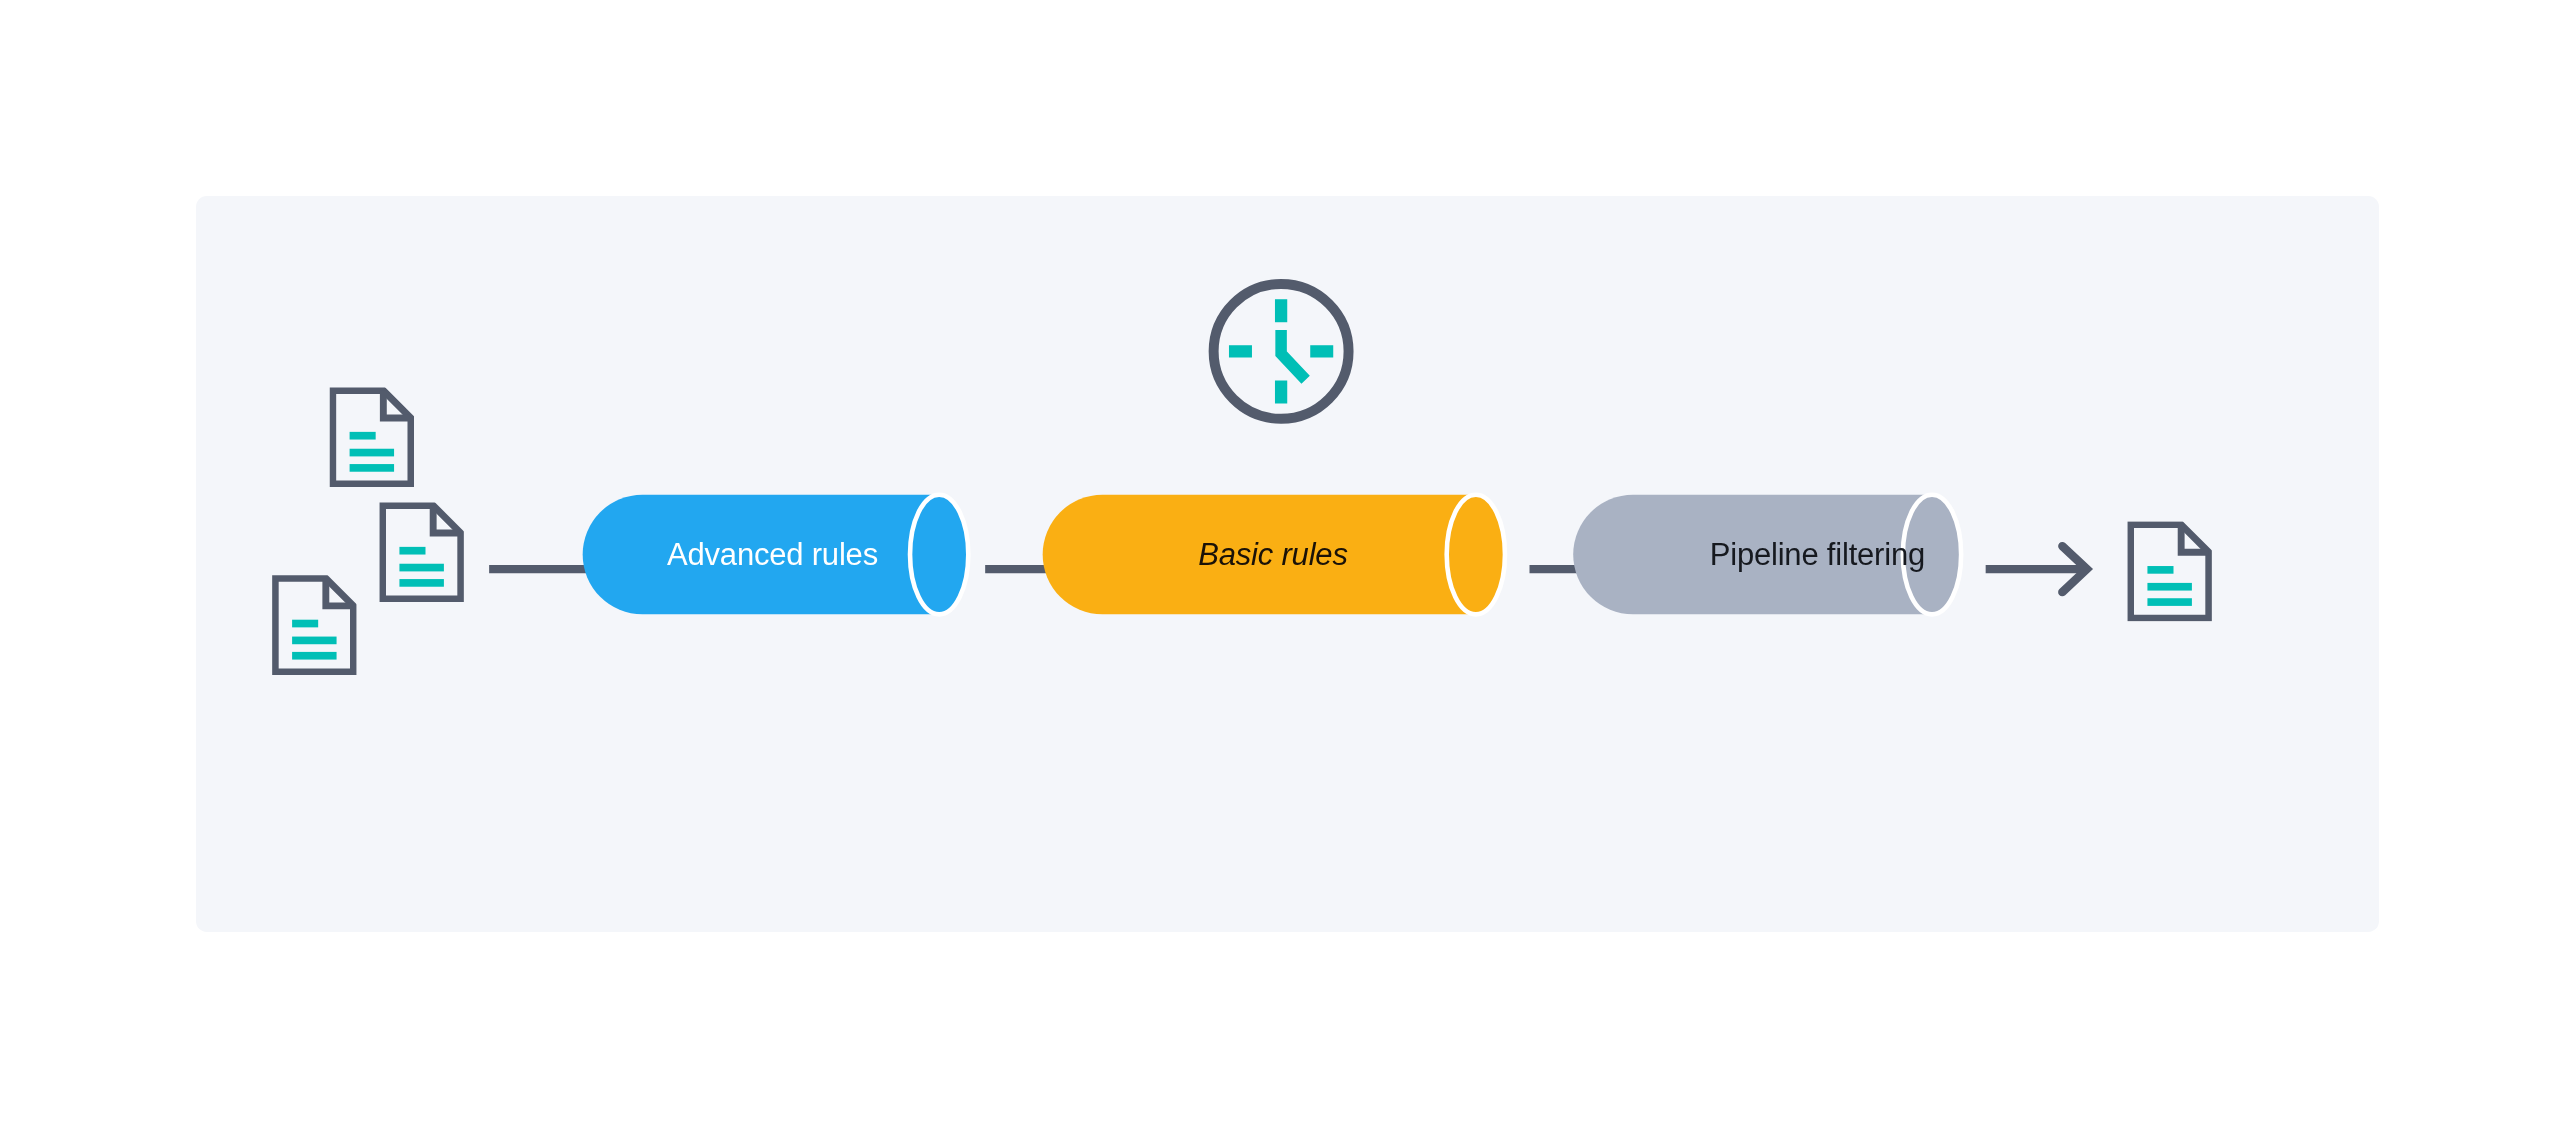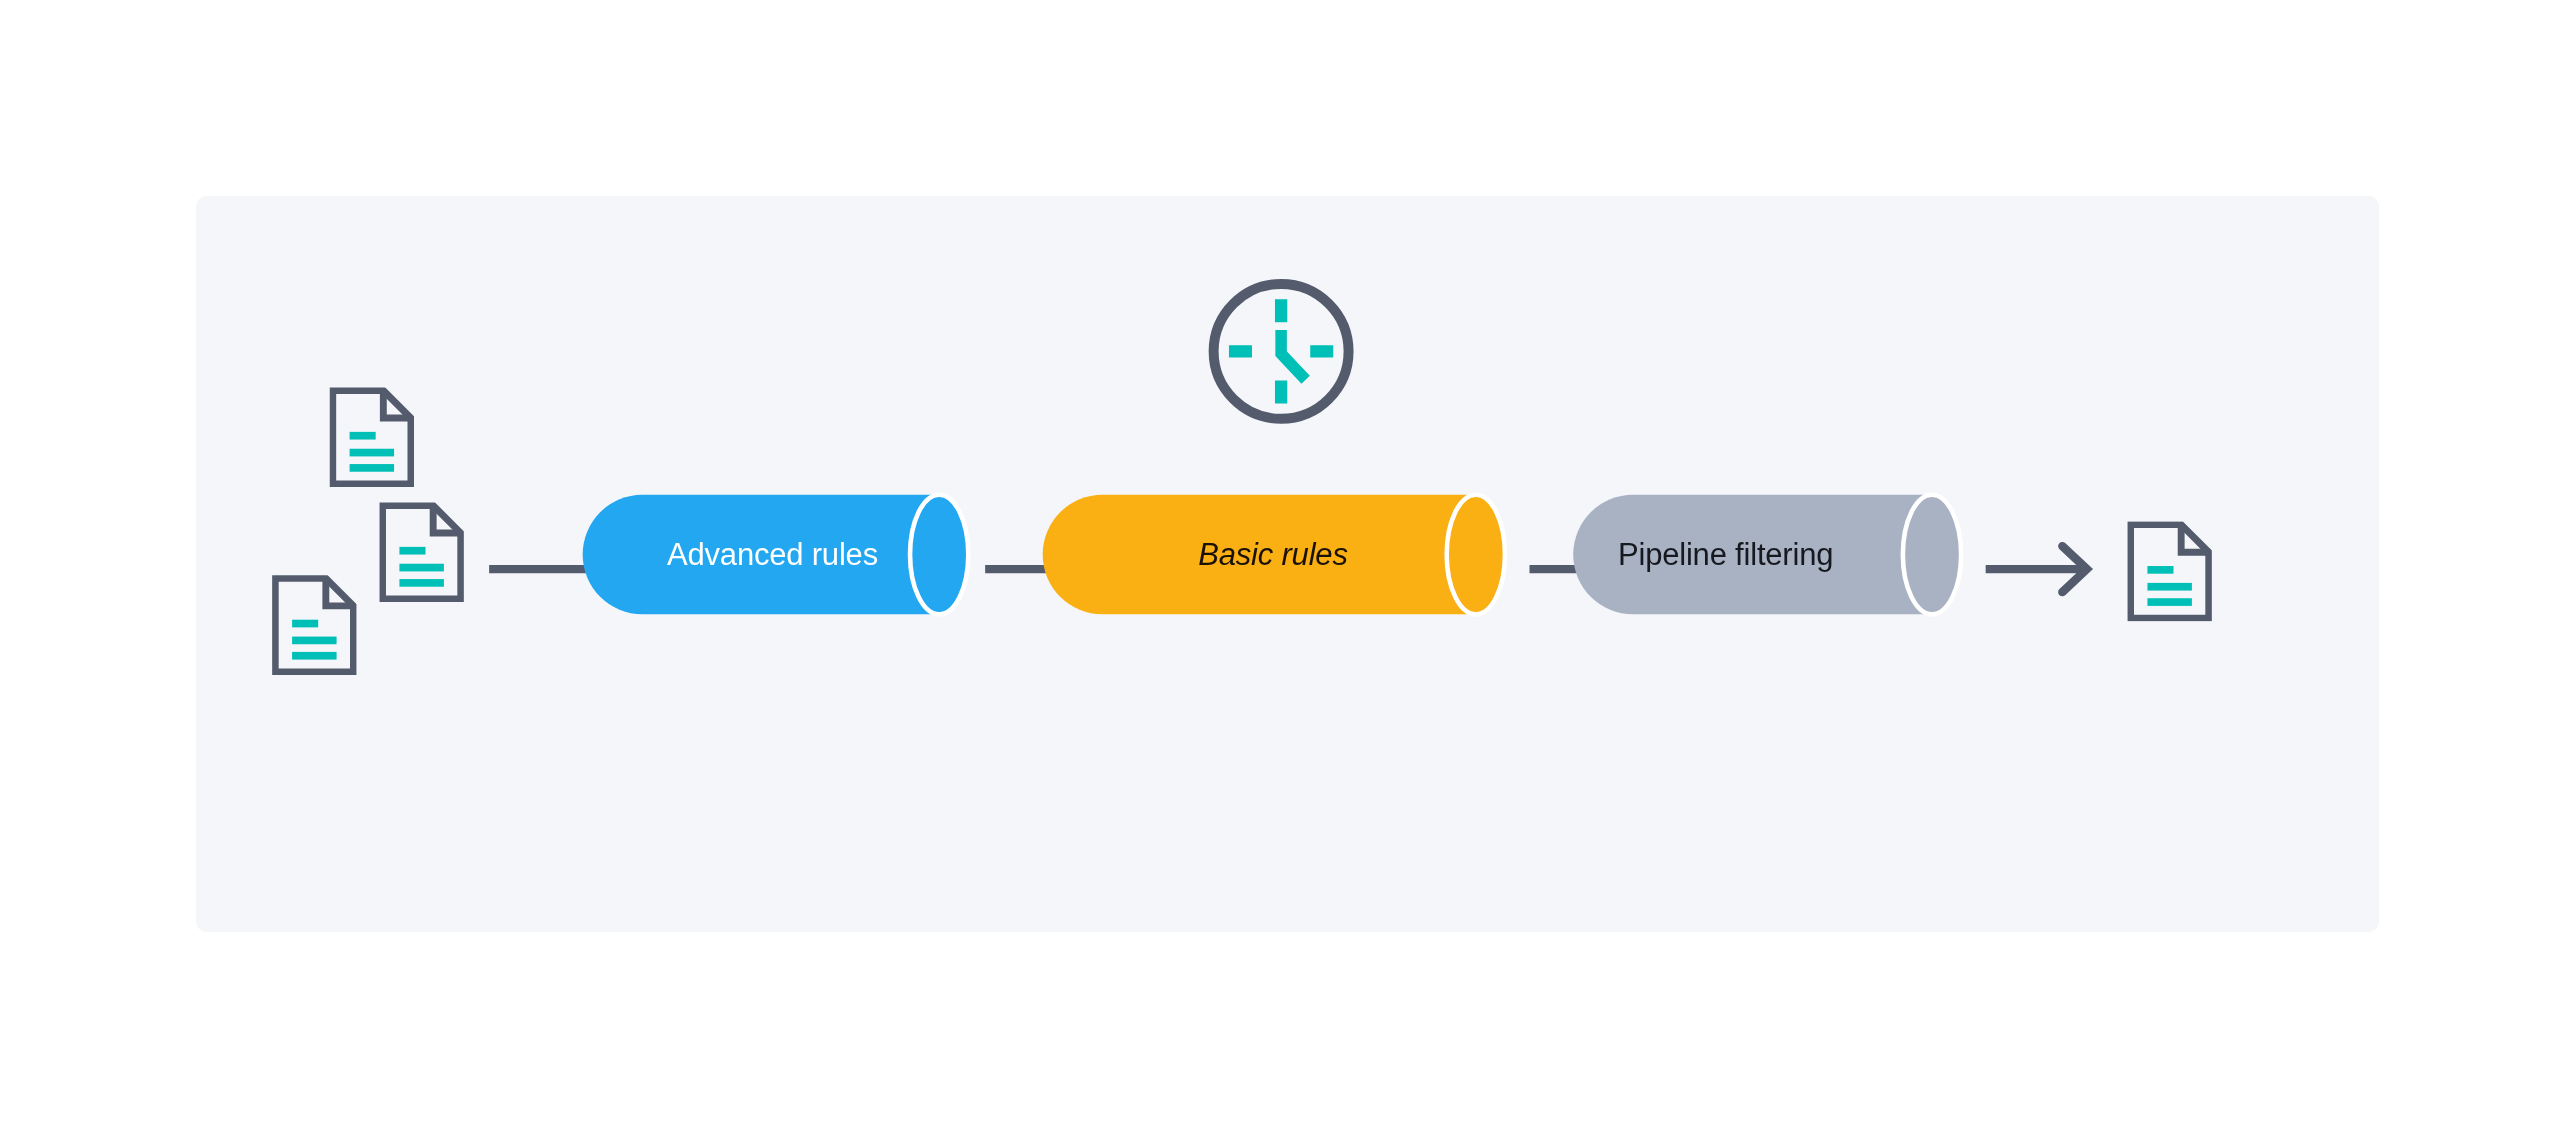--- a/index.html
+++ b/index.html
@@ -121,16 +121,16 @@
     </g>
 
     <use href="#doc-glyph" x="2775" y="680" width="110" height="130"></use>
 
   </svg>
 
   <div class="node-label label-advanced" style="left:623px; top:539px; width:299px; text-align:center;">Advanced rules</div>
 
   <div class="node-label label-basic" style="left:1089px; top:539px; width:368px; text-align:center;font-style:italic;">Basic rules</div>
 
-  <div class="node-label label-pipeline" style="left:1618px; top:539px; width:307px; text-align:left;">Pipeline filtering</div>
+  <div class="node-label label-pipeline" style="left:1618px; top:539px; width:307px; text-align:right;">Pipeline filtering</div>
 
 </div>
 
 
 </body></html>

